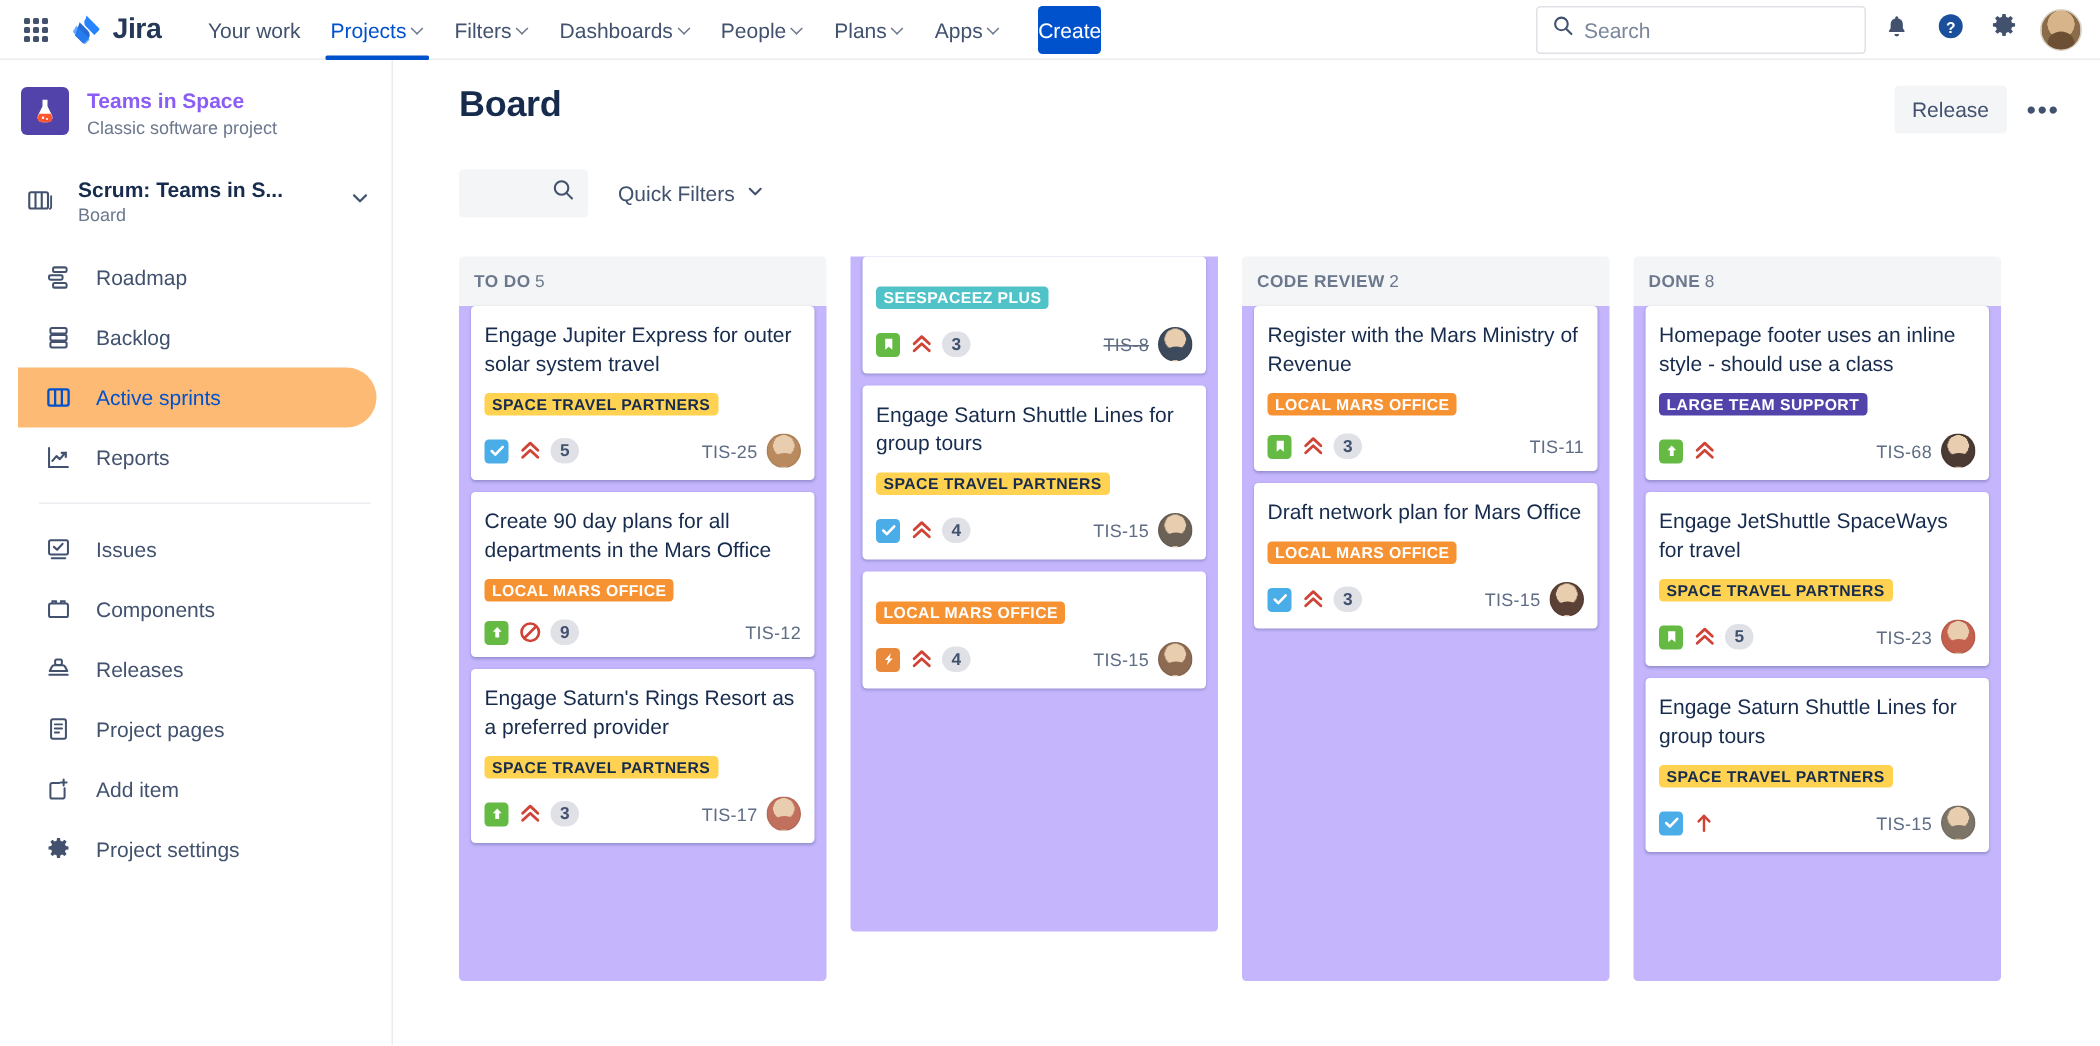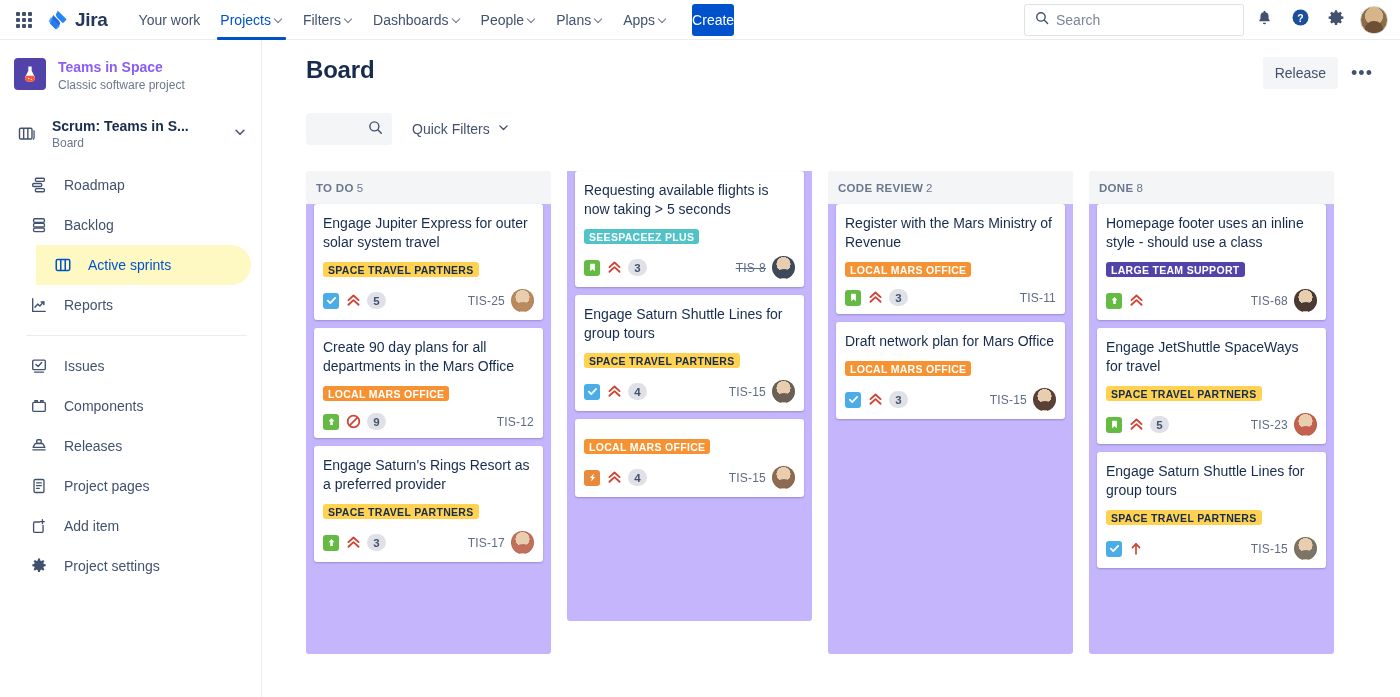--- a/index.html
+++ b/index.html
@@ -115,21 +115,21 @@
   .board-caret { margin-left: auto; padding-right: 4px; }
 
   .nav-list { margin-top: 8px; padding-left: 12px; }
   .side-item {
     display: flex; align-items: center; gap: 12px;
     height: 40px; padding: 0 10px 0 14px; margin: 0 10px 0 0;
     border-radius: 0 20px 20px 0; color: #42526E; font-size: 14px;
     cursor: pointer; white-space: nowrap;
   }
   .side-item .s-icon { width: 26px; flex: 0 0 26px; display: flex; justify-content: center; align-items: center; }
-  .side-item.selected { background: #fef9c3; color: #0052CC; font-weight: 500; margin-left: 24px; }
+  .side-item.selected { background: #fdba74; color: #0052CC; font-weight: 500; }
   .side-sep { height: 1px; background: #EBECF0; margin: 10px 14px 10px 14px; }
 
   
   .main {
     flex: 1 1 auto; height: 657px; background: #fff;
     padding: 14px 24px 0 44px; overflow: hidden; position: relative;
   }
   .board-head { display: flex; align-items: flex-start; }
   .page-title { font-size: 24px; font-weight: 600; color: #172B4D; letter-spacing: -0.2px; line-height: 32px; }
   .head-right { margin-left: auto; display: flex; align-items: flex-end; gap: 10px; padding-top: 3px; }
@@ -521,21 +521,21 @@
                 <span class="points">3</span>
                 <div class="card-foot-right">
                   <span class="issue-key">TIS-17</span>
                   <span class="av" style="background: radial-gradient(circle at 50% 34%, rgb(232, 205, 174) 0px, rgb(232, 205, 174) 40%, rgb(194, 112, 94) 41%, rgb(194, 112, 94) 100%); --c: #c2705e;"><span></span><span style="position:absolute;left:50%;top:57%;transform:translateX(-50%);width:17px;height:15px;border-radius:50% 50% 35% 35%;background:#c2705e"></span></span>
                 </div>
               </div></div>
           </div>
         </div>
         <div class="column">
           <div class="col-body">
-            <div class="card"><div class="card-title">Requesting available flights is now taking &gt; 5 seconds</div><div class="epic" style="background: rgb(79, 195, 199); color: rgb(255, 255, 255);">SEESPACEEZ PLUS</div><div class="card-foot">
+            <div class="card"><div class="epic" style="background: rgb(79, 195, 199); color: rgb(255, 255, 255);">SEESPACEEZ PLUS</div><div class="card-foot">
                 <span class="itype story">
                   <svg width="11" height="11" viewBox="0 0 12 12">
                     <path d="M3.4 2h5.2v8L6 7.9 3.4 10z" fill="#fff"></path>
                   </svg>
                 </span>
                 <span class="prio">
                   <svg width="15" height="15" viewBox="0 0 16 16">
                     <path d="M2.6 7.6 8 2.6l5.4 5" fill="none" stroke="#D04437" stroke-width="2" stroke-linecap="round" stroke-linejoin="round"></path>
                     <path d="M2.6 12.6 8 7.6l5.4 5" fill="none" stroke="#D04437" stroke-width="2" stroke-linecap="round" stroke-linejoin="round"></path>
                   </svg>

